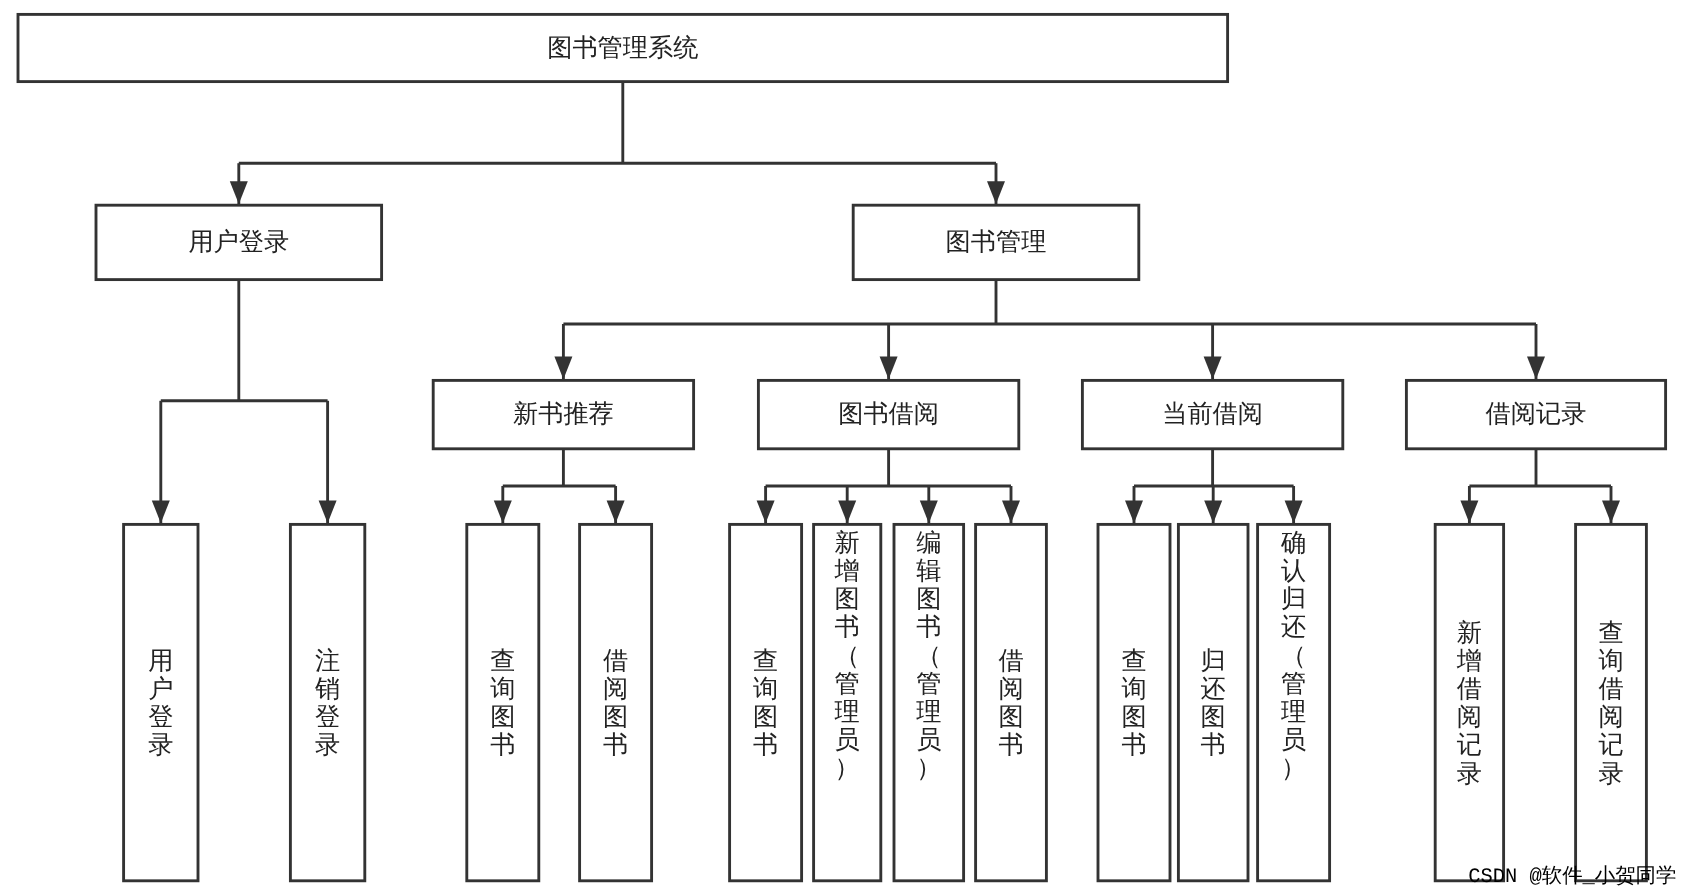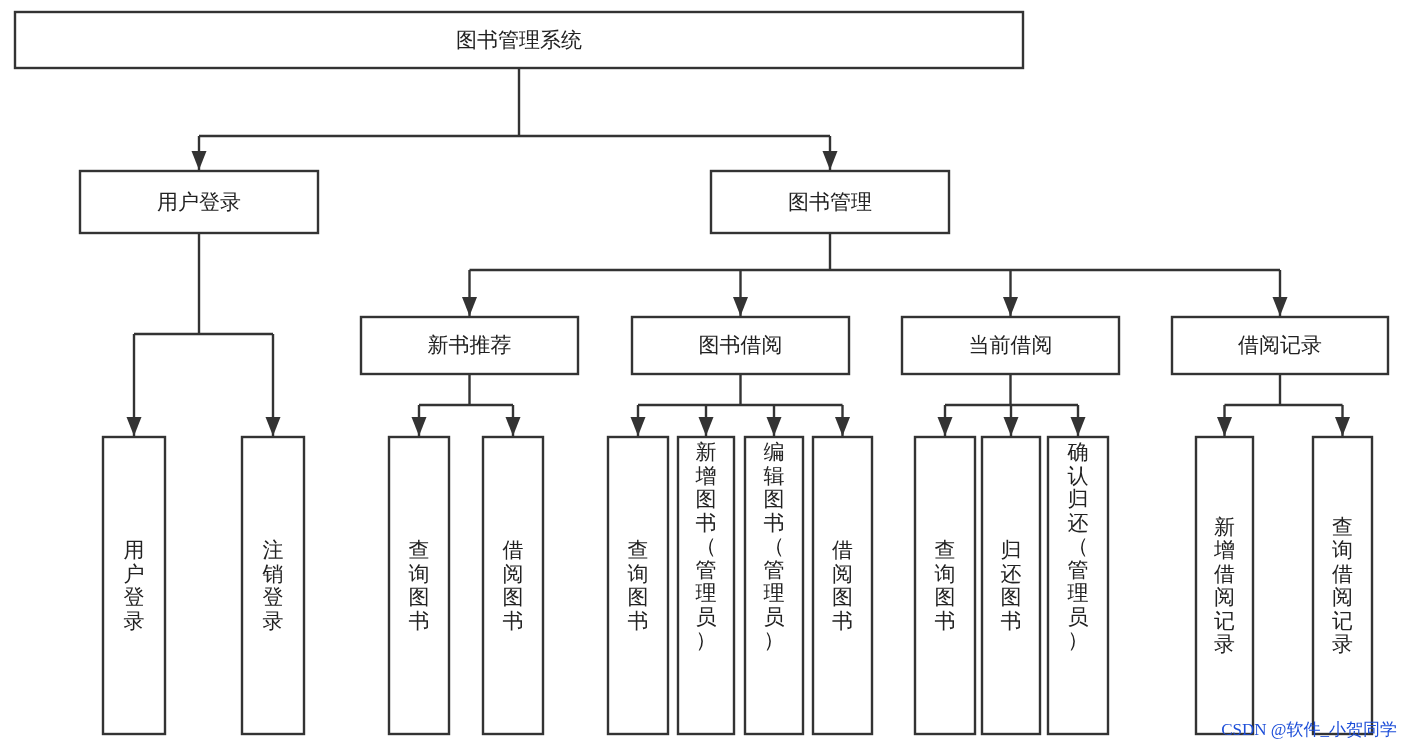--- a/index.html
+++ b/index.html
@@ -43,23 +43,23 @@
     fill: none;
   }
   .arrow-head {
     fill: #333333;
     stroke: none;
   }
   .watermark {
     position: absolute;
     right: 8px;
     bottom: 6px;
-    font-family: Liberation Serif, serif;
+    font-family: Liberation Mono, monospace;
     font-size: 17px;
-    color: #1d4ed8;
+    color: #000000;
     white-space: nowrap;
     pointer-events: none;
   }
 </style>
 </head>
 <body>
 
 <svg id="diagram" viewBox="0 0 1405 747">
   <g id="connector-layer">
       <g>

